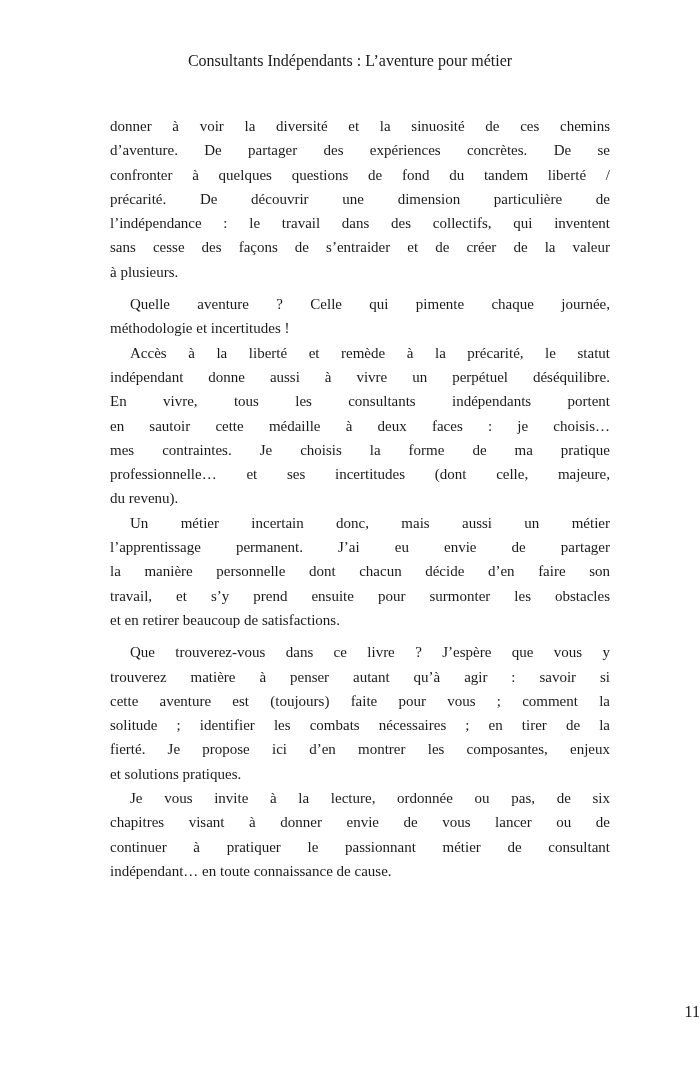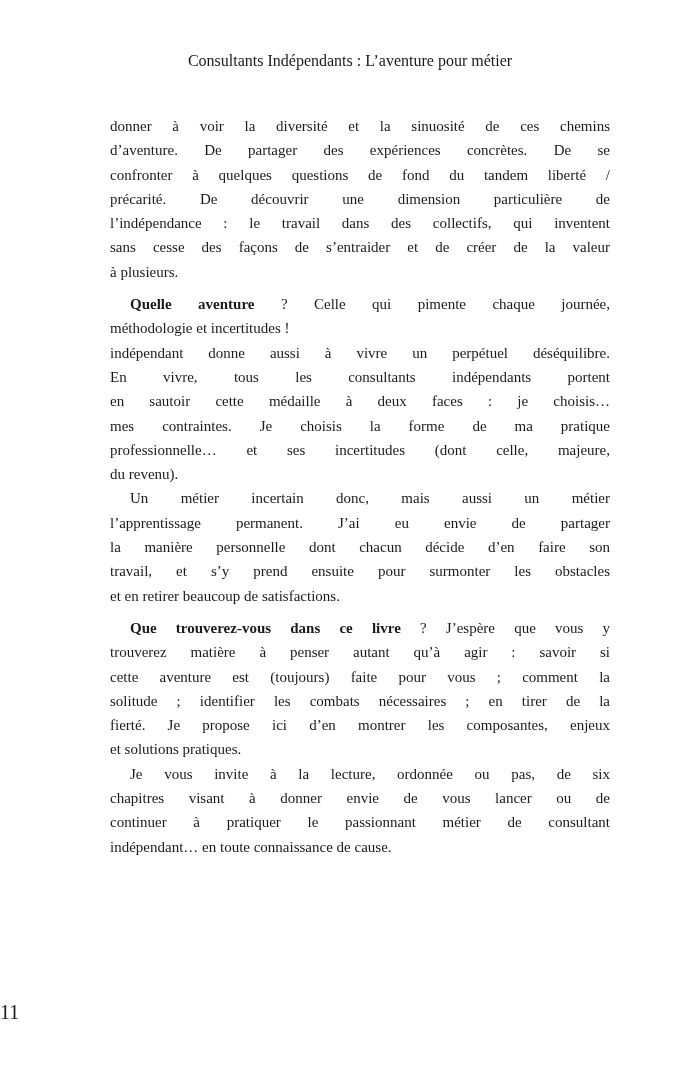--- a/index.html
+++ b/index.html
@@ -6,23 +6,23 @@
   body { width: 700px; height: 1080px; position: relative; overflow: hidden;
          font-family: "Liberation Serif", "DejaVu Serif", serif; color: #1a1a1a; }
   .header { position: absolute; top: 50px; left: 0; width: 700px; text-align: center;
             font-size: 16px; line-height: 22px; }
   .body-text { position: absolute; top: 114px; left: 110px; width: 500px; font-size: 15px; }
   .line { height: 24.3px; line-height: 24.3px; white-space: nowrap; text-align: justify;
           text-align-last: justify; }
   .line.last { text-align-last: left; }
   .line.indent { padding-left: 20px; }
   .para-gap { height: 8px; }
-  .bold { font-weight: bold; }
-  .page-number { position: absolute; top: 1001px; left: 0; width: 700px; text-align: left;
-                 font-size: 20px; line-height: 22px; }
+  .bold { font-weight: normal; }
+  .page-number { position: absolute; top: 1001px; left: 0; width: 700px; text-align: right;
+                 font-size: 16px; line-height: 22px; }
 </style>
 </head>
 <body>
 
 <div class="header">Consultants Indépendants : L’aventure pour métier</div>
 
 <div class="body-text">
 
   <div>
     <div class="line">donner à voir la diversité et la sinuosité de ces chemins</div>
@@ -35,20 +35,21 @@
   </div>
 
   <div class="para-gap"></div>
 
   <div>
     <div class="line indent"><span class="bold">Quelle aventure</span><span> ? Celle qui pimente chaque journée,</span></div>
     <div class="line last">méthodologie et incertitudes !</div>
   </div>
 
   <div>
+    <div class="line indent">Accès à la liberté et remède à la précarité, le statut</div>
     <div class="line">indépendant donne aussi à vivre un perpétuel déséquilibre.</div>
     <div class="line">En vivre, tous les consultants indépendants portent</div>
     <div class="line">en sautoir cette médaille à deux faces : je choisis…</div>
     <div class="line">mes contraintes. Je choisis la forme de ma pratique</div>
     <div class="line">professionnelle… et ses incertitudes (dont celle, majeure,</div>
     <div class="line last">du revenu).</div>
   </div>
 
   <div>
     <div class="line indent">Un métier incertain donc, mais aussi un métier</div>

